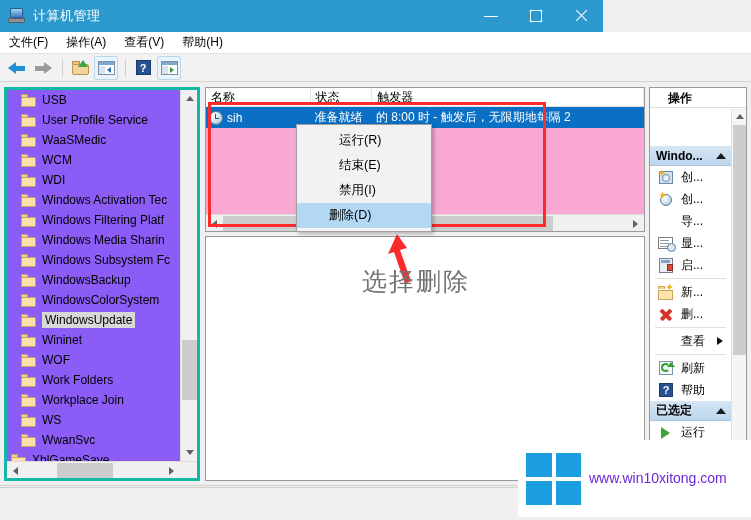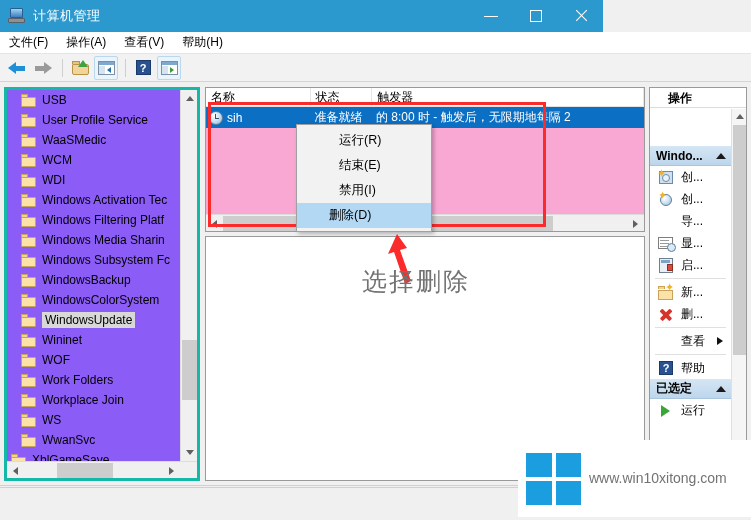--- a/index.html
+++ b/index.html
@@ -343,21 +343,21 @@
     background: #fff; display: flex; align-items: center; padding-left: 8px;
   }
   .wm-logo {
     width: 55px; height: 52px; flex: none; margin-right: 8px;
     display: grid; grid-template-columns: 1fr 1fr; grid-template-rows: 1fr 1fr; gap: 4px;
   }
   .wm-logo div { background: #1a9ee0; }
   .wm-text { display: flex; flex-direction: column; }
   .wm-line1 { font-size: 27px; font-weight: bold; color: #111; line-height: 31px; white-space: nowrap; }
   .wm-line1 .cn { color: #1a9ee0; }
-  .wm-line2 { font-size: 14px; color: #737373; line-height: 19px; white-space: nowrap; }
+  .wm-line2 { font-size: 14px; color: #6d28d9; line-height: 19px; white-space: nowrap; }
 
   .status-strip {
     position: absolute; left: 0; top: 402px; width: 751px; height: 3px;
     border-top: 1px solid #d0d0d0; border-bottom: 1px solid #d0d0d0; background: #f0f0f0;
   }
 </style>
 </head>
 <body>
 
 <div id="app">
@@ -695,20 +695,30 @@
 
         <div class="act-item act-noicon">
           <span class="lbl">查看</span>
           <span class="submenu-arrow"></span>
         </div>
 
         <div class="act-div"></div>
 
         <div class="act-item">
           <span class="ic">
+              <span class="ic-refresh">
+                <span class="bx"></span>
+                <span class="g"></span>
+                <span class="gh"></span>
+              </span>
+            </span>
+          <span class="lbl">刷新</span>
+        </div>
+        <div class="act-item">
+          <span class="ic">
               <span class="ic-qmark">?</span>
             </span>
           <span class="lbl">帮助</span>
         </div>
 
         <div class="act-group">
           <span>已选定</span>
           <span class="tri-up"></span>
         </div>
 

